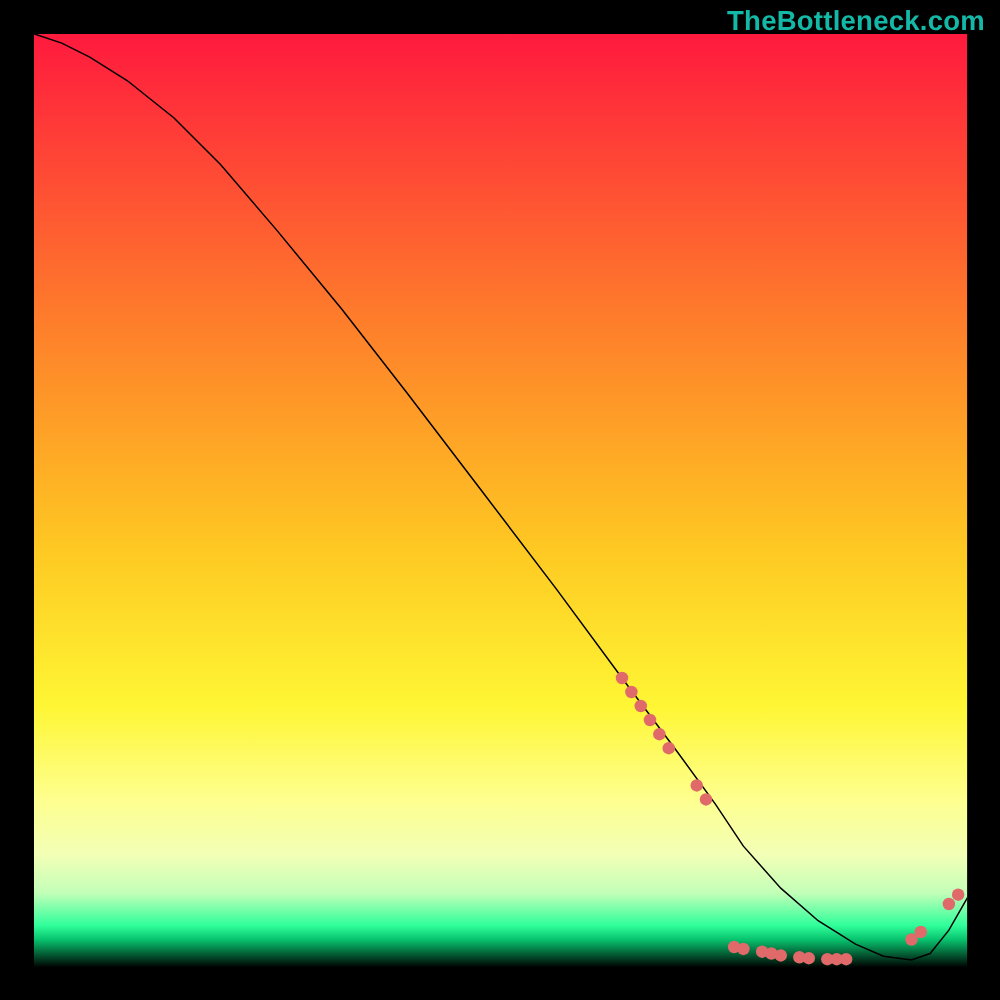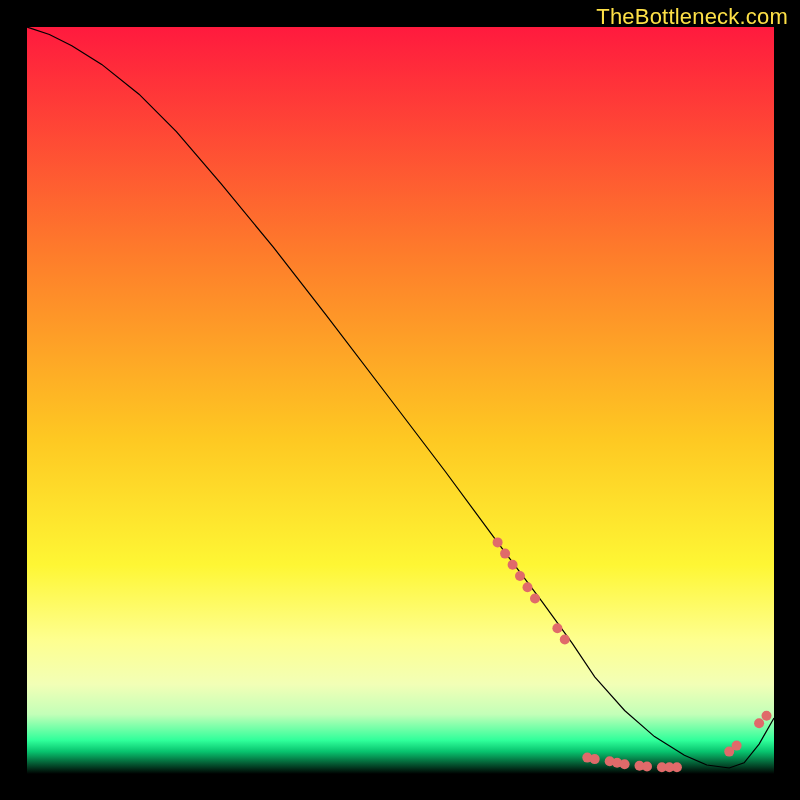--- a/index.html
+++ b/index.html
@@ -16,22 +16,22 @@
     width: 800px;
     height: 800px;
     background: #000000;
     box-sizing: border-box;
   }
   .watermark {
     position: absolute;
     top: 4px;
     right: 12px;
     font-size: 22px;
-    color: #fde047;
-    font-weight: 400;
+    color: #14b8a6;
+    font-weight: 700;
     letter-spacing: 0.2px;
   }
   
   .plot {
     position: absolute;
     left: 27px;
     top: 27px;
     width: 747px;
     height: 747px;
     overflow: hidden;

